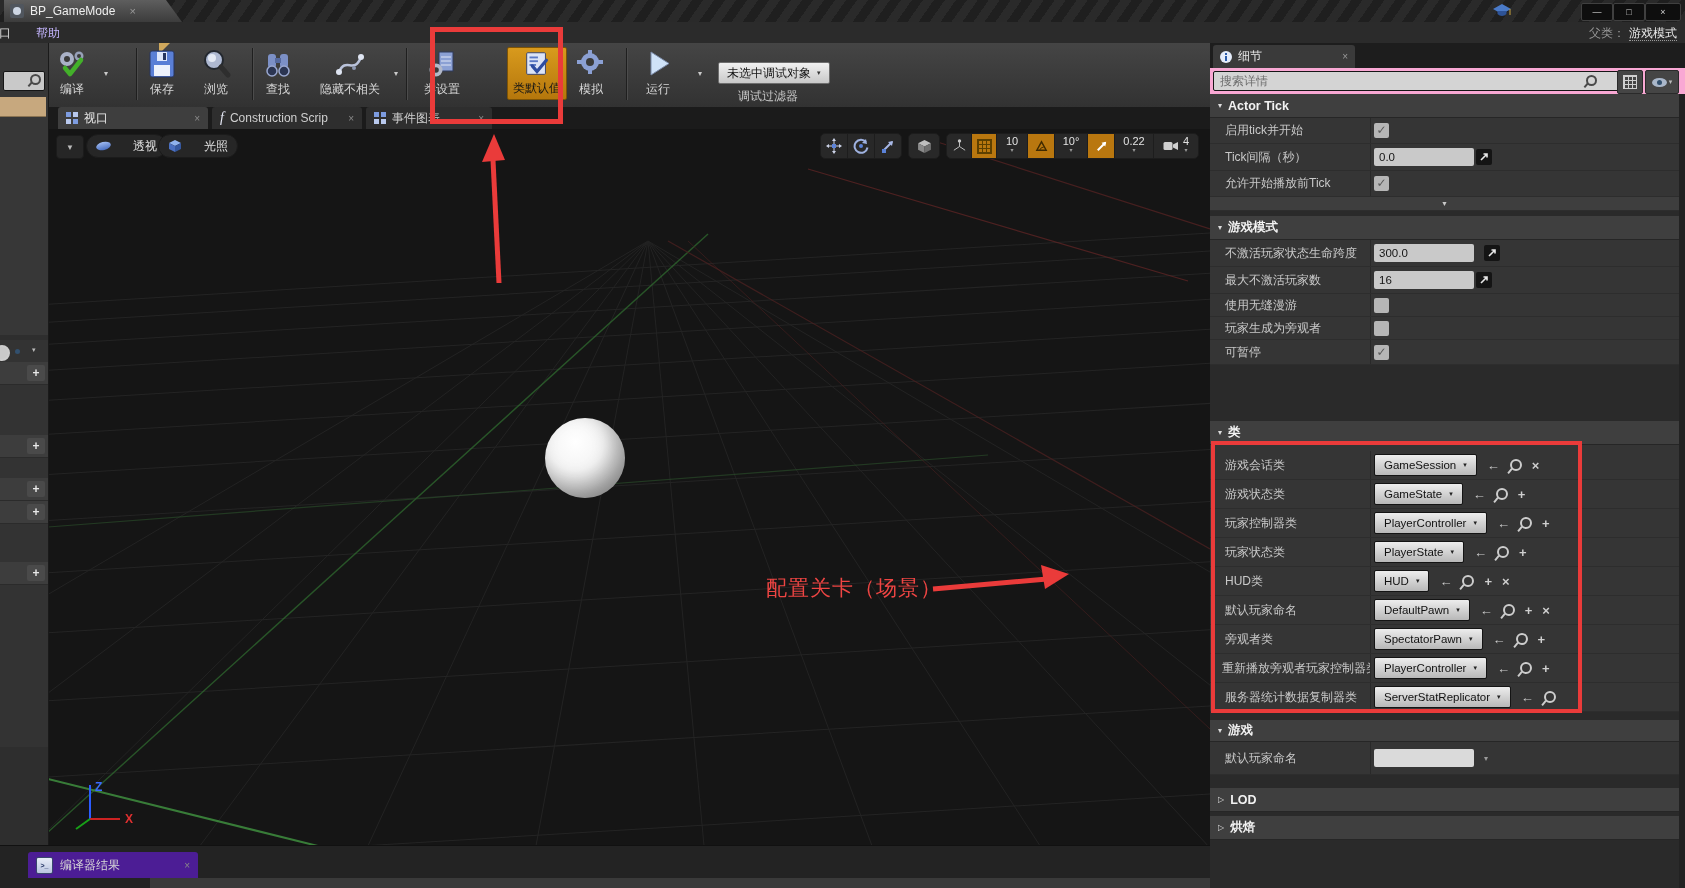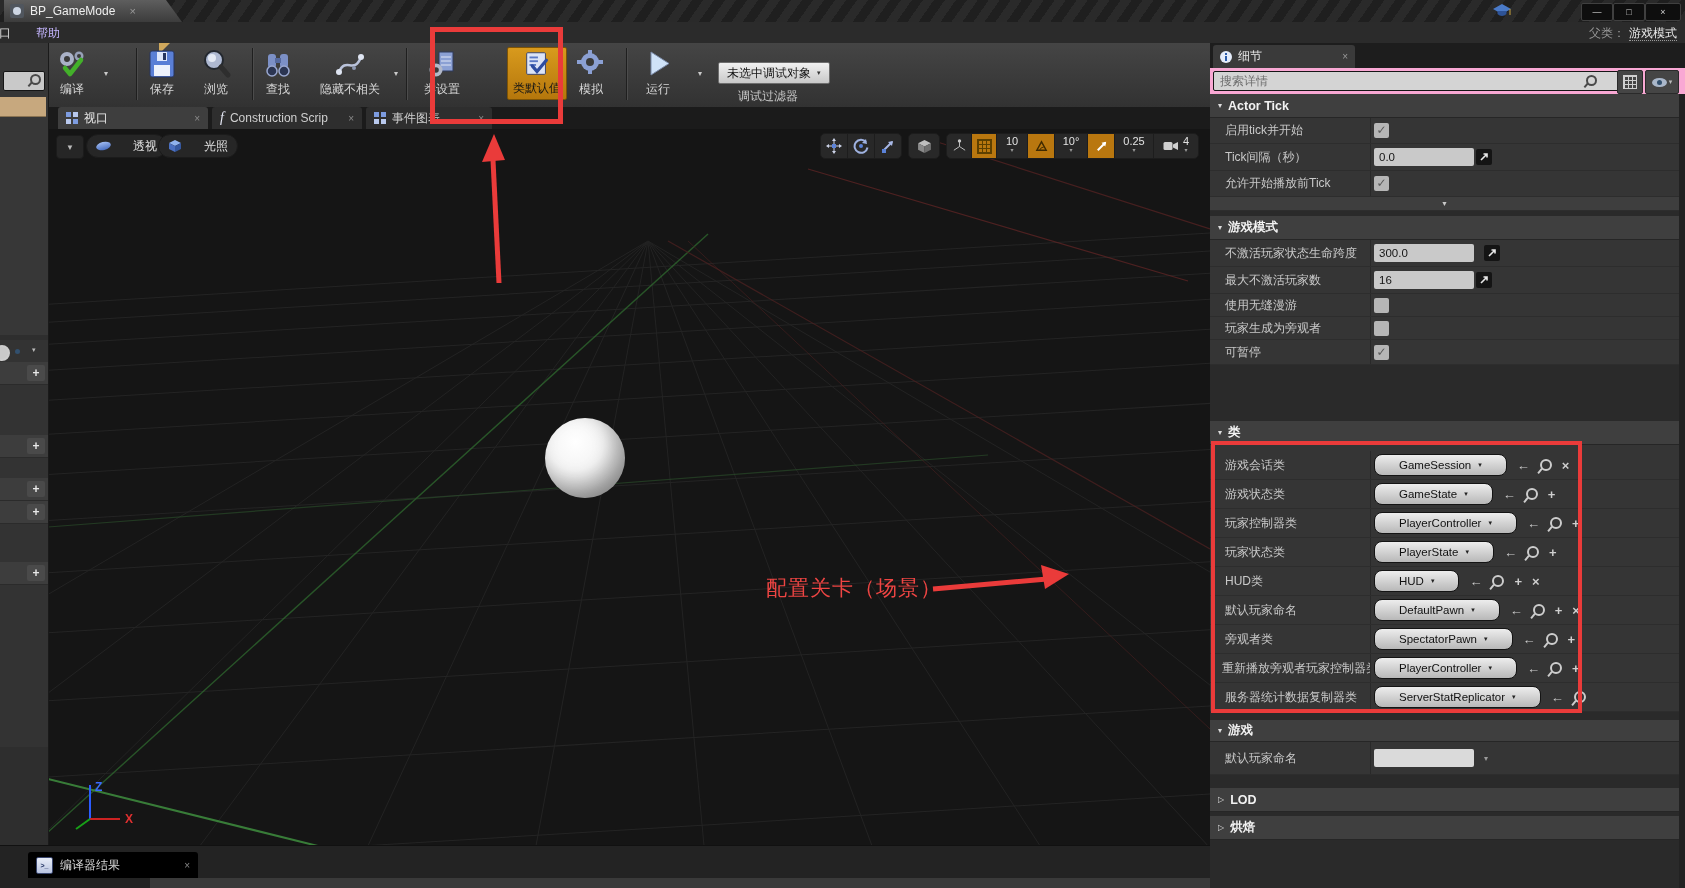--- a/index.html
+++ b/index.html
@@ -97,42 +97,42 @@
     white-space:nowrap;overflow:hidden;}
   .tval{flex:1;border-left:1px solid #292929;height:100%;display:flex;align-items:center;padding-left:3px;gap:10px;}
   .cb{width:15px;height:15px;background:#b6b6b6;border-radius:2px;display:flex;align-items:center;justify-content:center;}
   .cbmark{color:#585858;font-size:12px;font-weight:bold;line-height:15px;}
   .numfield{width:100px;height:18px;background:#c9c9c9;border-radius:2px;color:#151515;font-size:11.5px;
     display:flex;align-items:center;padding:0 5px;box-sizing:border-box;}
   .diagbtn{width:16px;height:16px;background:#141414;border-radius:2px;display:flex;align-items:center;
     justify-content:center;margin-left:2px;}
   .expander{height:13px;background:#3e3e3e;display:flex;align-items:center;justify-content:center;
     color:#c9c9c9;font-size:7px;border-bottom:1px solid #2d2d2d;}
-  .combo{height:20px;display:inline-flex;align-items:center;gap:7px;padding:0 24px;
-    background:linear-gradient(#ededed,#b8b8b8);border:1px solid #141414;border-radius:8px;
+  .combo{height:20px;display:inline-flex;align-items:center;gap:7px;padding:0 9px;
+    background:linear-gradient(#ededed,#b8b8b8);border:1px solid #141414;border-radius:2px;
     color:#111;font-size:11.5px;white-space:nowrap;}
   .combo .ccaret{font-size:7px;color:#222;}
   .ico{color:#cfcfcf;font-size:13px;font-weight:bold;line-height:1;}
   .magico{width:8px;height:8px;border:2px solid #cdcdcd;border-radius:50%;position:relative;display:inline-block;}
   .magico::after{content:"";position:absolute;width:2px;height:6px;background:#cdcdcd;left:-3px;top:7px;
     transform:rotate(40deg);}
   .magdark{width:7px;height:7px;border:2px solid #4a4a4a;border-radius:50%;position:relative;display:inline-block;}
   .magdark::after{content:"";position:absolute;width:2px;height:5px;background:#4a4a4a;left:-3px;top:6px;
     transform:rotate(40deg);}
   #dt-gutter{left:1679px;top:94px;width:6px;height:794px;background:#222;}
   
   #sliver{left:0;top:43px;width:48px;height:802px;background:#2e2e2e;border-right:1px solid #1a1a1a;}
   #sliver .panelA{position:absolute;left:0;top:0;width:48px;height:292px;background:#373737;}
   #sliver .panelB{position:absolute;left:0;top:297px;width:48px;height:407px;background:#333;}
   .srow{position:absolute;left:0;width:48px;height:22px;background:#3d3d3d;border-bottom:1px solid #2b2b2b;}
   .plusbtn{position:absolute;right:3px;top:3px;width:18px;height:16px;background:#4a4a4a;border-radius:2px;
     color:#e8e8e8;font-weight:bold;font-size:12px;display:flex;align-items:center;justify-content:center;}
   
   #bottombar{left:0;top:845px;width:1210px;height:43px;background:#232323;border-top:1px solid #111;}
-  #cr-tab{position:absolute;left:28px;top:6px;width:170px;height:26px;background:#000000;border-radius:3px 3px 0 0;
+  #cr-tab{position:absolute;left:28px;top:6px;width:170px;height:26px;background:#4c1d95;border-radius:3px 3px 0 0;
     display:flex;align-items:center;gap:7px;padding:0 8px;box-sizing:border-box;color:#d8d8d8;font-size:12px;}
   #cr-tab .x{color:#888;font-size:10px;margin-left:auto;}
   .consoleic{width:15px;height:15px;background:linear-gradient(#e8edf8,#b9c4e0);border:1px solid #39466e;
     border-radius:2px;color:#1f3060;font-size:7px;font-weight:bold;display:flex;align-items:center;justify-content:center;}
   #cr-strip{position:absolute;left:150px;top:32px;width:1060px;height:11px;background:#3a3a3a;}
   
   .annbox{border:5px solid #ea3b3a;z-index:50;pointer-events:none;}
   #annlabel{left:766px;top:574px;color:#ee4543;font-size:21px;letter-spacing:1px;z-index:50;pointer-events:none;}
   #annsvg{left:0;top:0;z-index:49;pointer-events:none;}
 </style>
@@ -429,21 +429,21 @@
           <span>10°</span>
             <span class="c">▾</span>
         </div>
         <div class="seg orange" style="width:26px">
           <svg width="15" height="15" viewBox="0 0 16 16">
             <line x1="4" y1="12" x2="12" y2="4" stroke="#fff" stroke-width="2"></line>
               <path d="M13 3 l-5 1 l4 4 Z" fill="#fff"></path>
           </svg>
         </div>
         <div class="seg segval" style="width:38px">
-          <span>0.25</span>
+          <span>0.22</span>
             <span class="c">▾</span>
         </div>
         <div class="seg" style="width:44px;gap:4px">
           <svg width="16" height="12" viewBox="0 0 16 12">
             <rect x="0.5" y="2" width="9" height="8" rx="1.5" fill="#cfcfcf"></rect>
               <path d="M10 4.5 L15 2 v8 L10 7.5 Z" fill="#cfcfcf"></path>
           </svg>
           <span class="segval" style="line-height:9px;display:flex;flex-direction:column;align-items:center">
             <span>4</span>
               <span class="c">▾</span>

